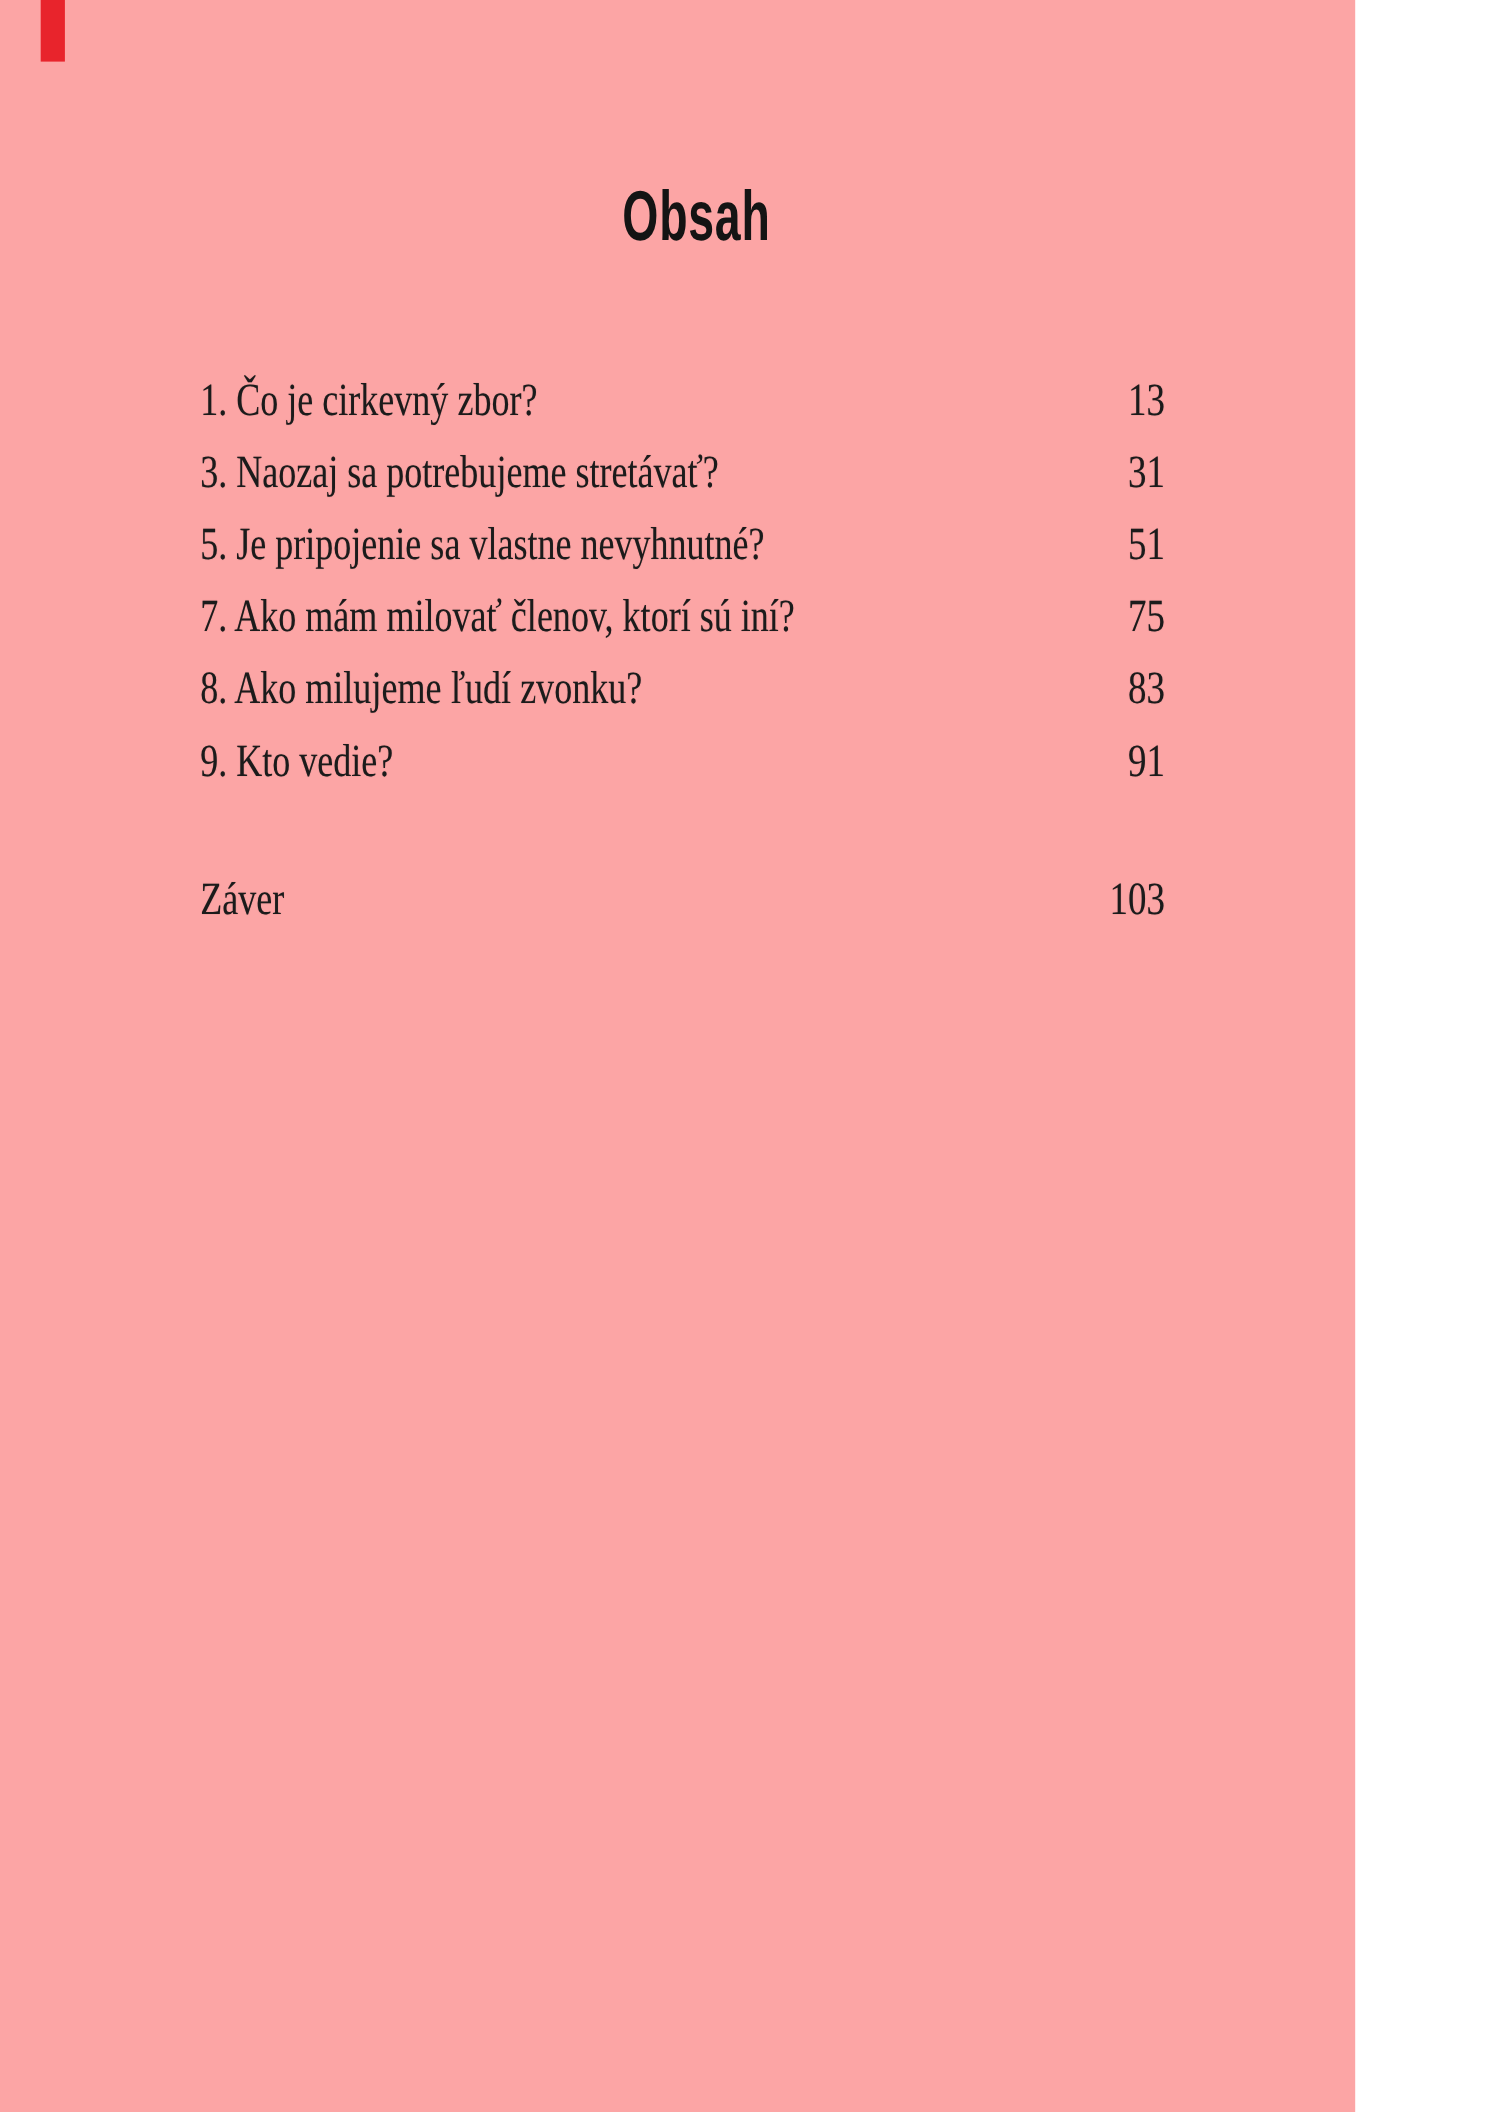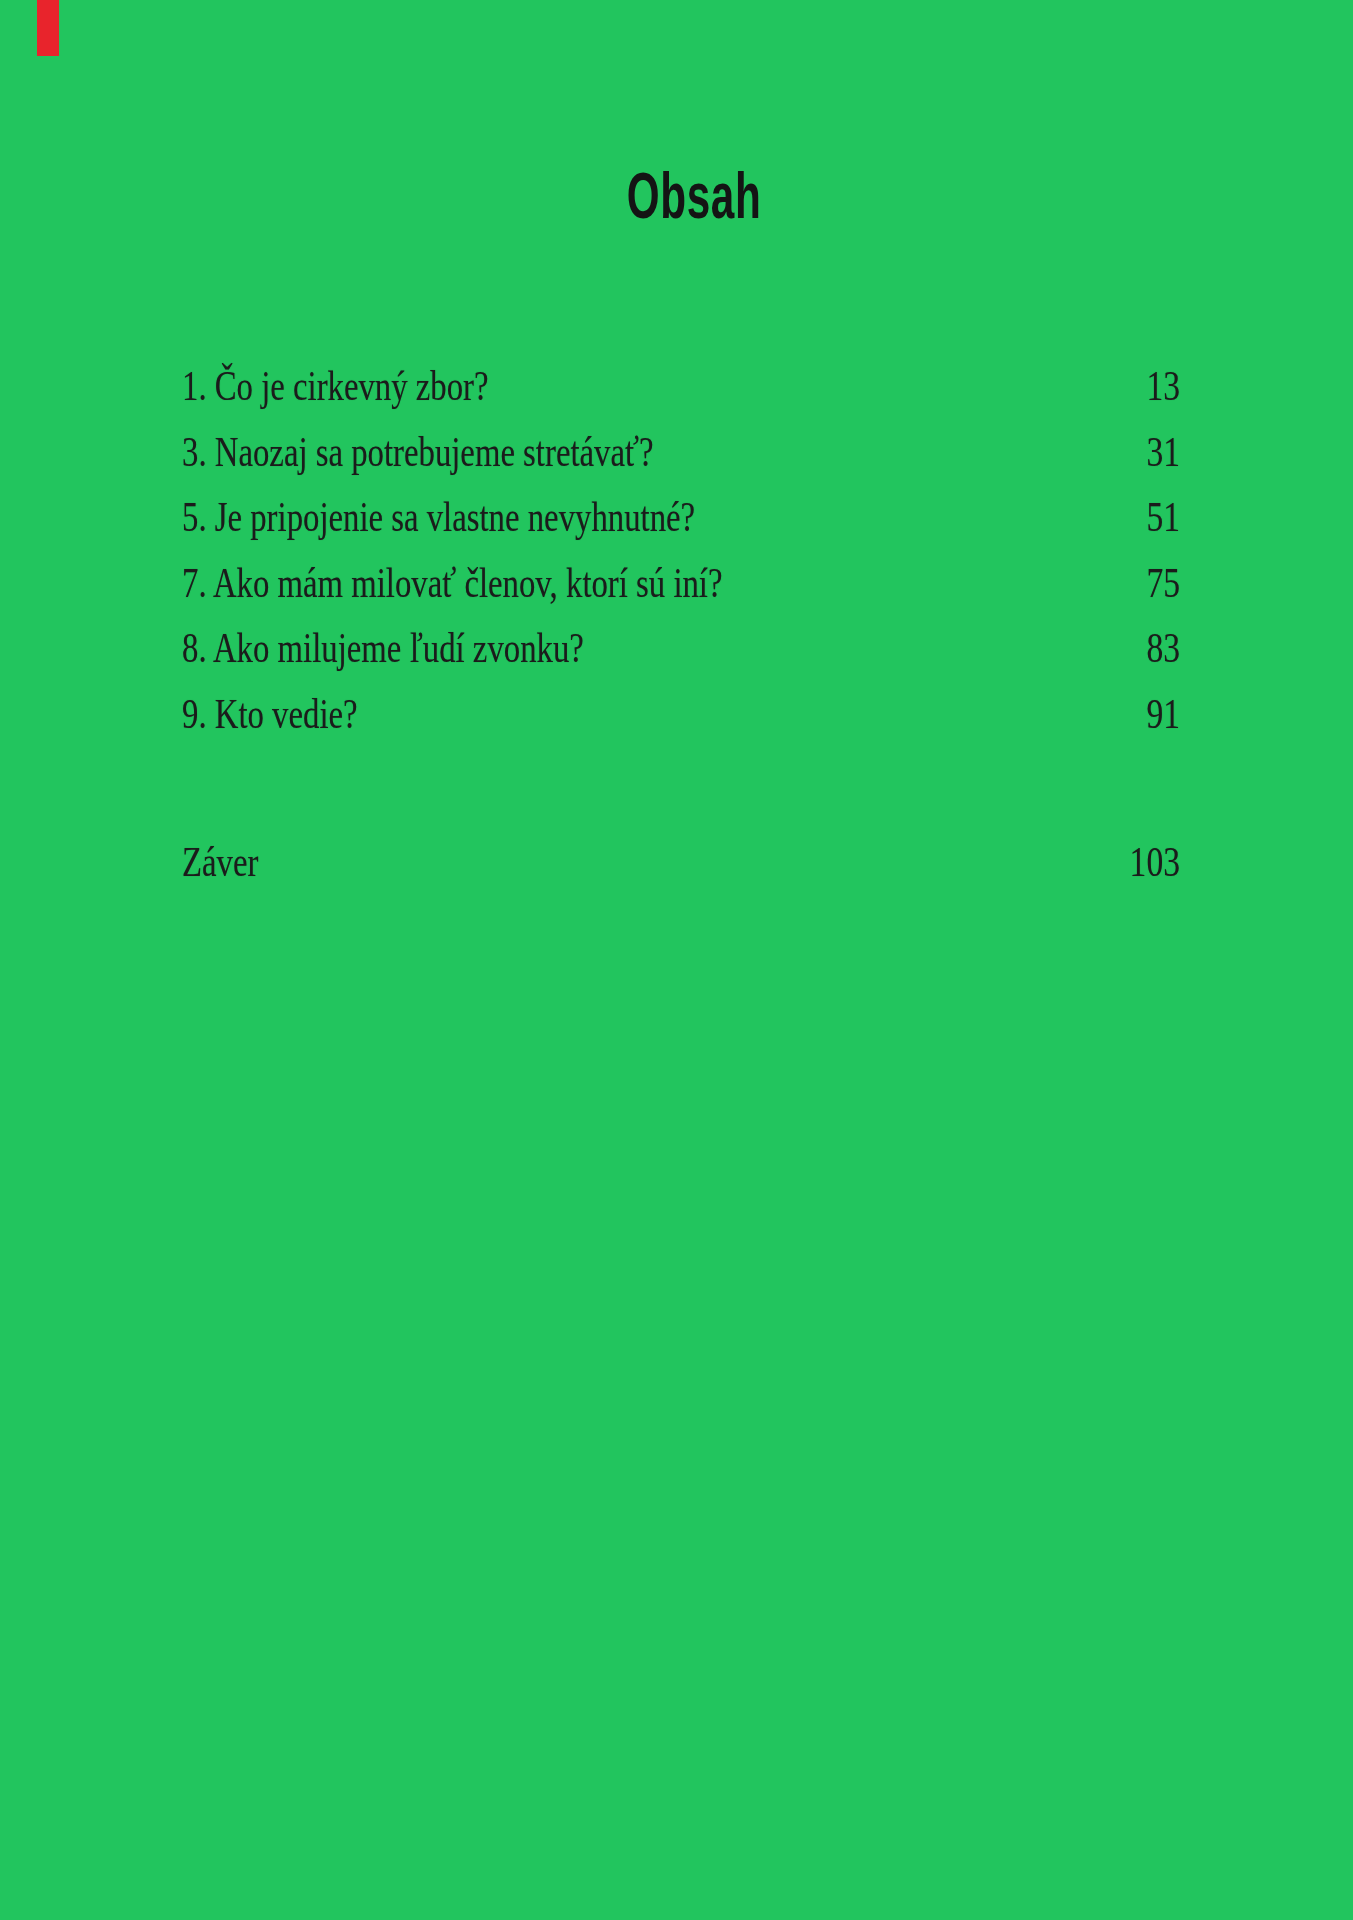--- a/index.html
+++ b/index.html
@@ -2,23 +2,23 @@
 <html><head>
 <meta charset="utf-8">
 <style>
   html, body {
     margin: 0;
     padding: 0;
     background: #ffffff;
   }
   .page {
     position: relative;
-    width: 1353px;
+    width: 1232px;
     height: 1920px;
-    background: #22c55e;
+    background: #fca5a5;
     overflow: hidden;
     font-family: "Liberation Serif", serif;
   }
   .scan-mark {
     position: absolute;
     left: 37px;
     top: 0;
     width: 22px;
     height: 56px;
   }
@@ -66,21 +66,21 @@
   }
   .toc-row .entry-page {
     display: inline-block;
     white-space: nowrap;
     flex: 0 0 auto;
     transform: scaleX(0.8);
     transform-origin: right top;
     text-shadow: 0 0 1px rgba(20,20,20,0.35);
   }
   .group-gap {
-    margin-top: 83px;
+    margin-top: 61px;
   }
 </style>
 </head>
 <body>
 
 <div class="page">
 
   <div class="scan-mark" style="background-color: rgb(232, 36, 44);"></div>
 
   <div class="doc-title">

